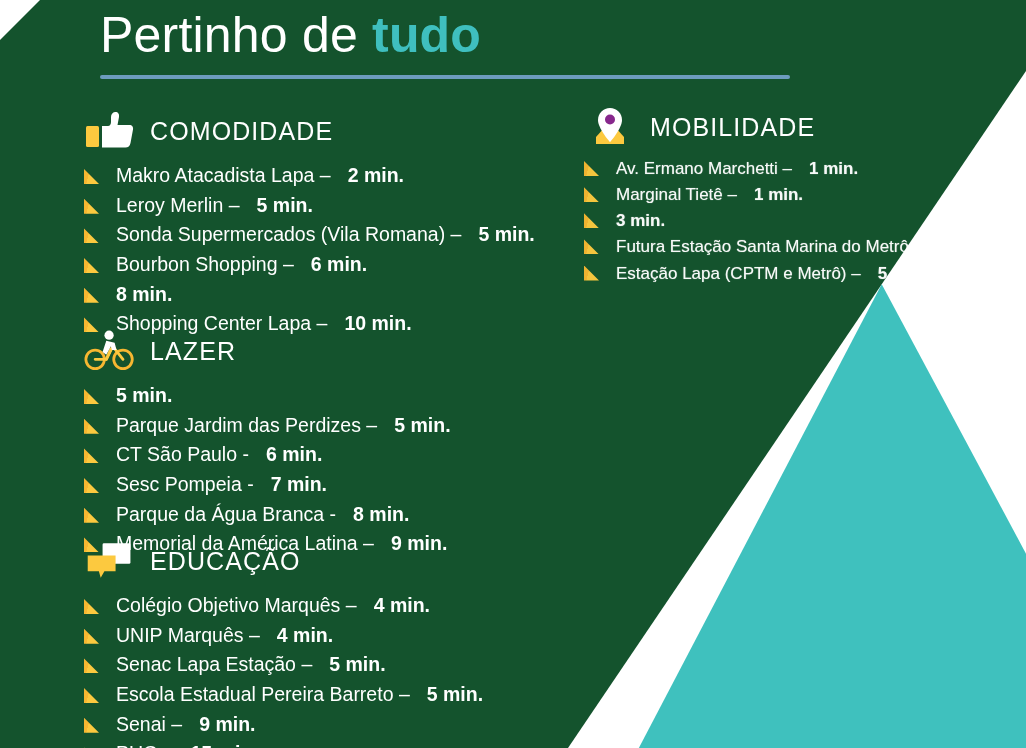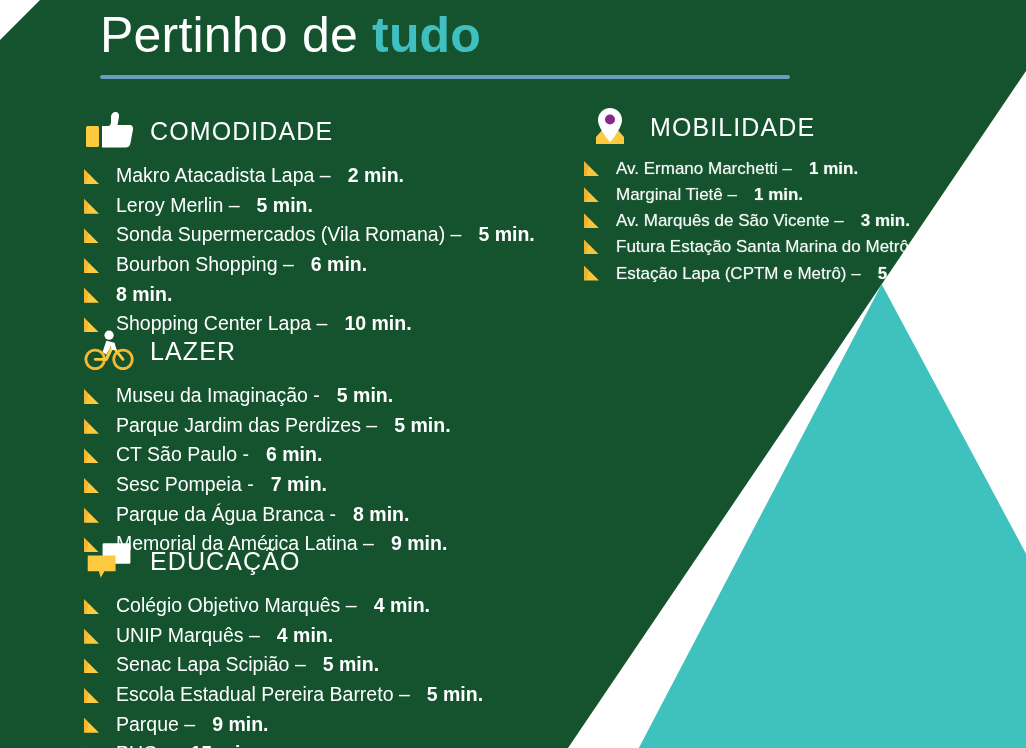--- a/index.html
+++ b/index.html
@@ -224,21 +224,20 @@
           <span class="li-text">Av. Ermano Marchetti – </span>
             <span class="li-time">1 min.</span>
         </li>
         <li>
           <span class="bullet"></span>
           <span class="li-text">Marginal Tietê – </span>
             <span class="li-time">1 min.</span>
         </li>
         <li>
           <span class="bullet"></span>
-          <span class="li-text">Av. Marquês de São Vicente – </span>
             <span class="li-time">3 min.</span>
         </li>
         <li>
           <span class="bullet"></span>
           <span class="li-text">Futura Estação Santa Marina do Metrô – </span>
             <span class="li-time">3 min.</span>
         </li>
         <li>
           <span class="bullet"></span>
           <span class="li-text">Estação Lapa (CPTM e Metrô) – </span>
@@ -255,21 +254,20 @@
           <path d="M12 33 L24 33 L31 19 L42 33" fill="none" stroke="#FCC93F" stroke-width="3" stroke-linecap="round" stroke-linejoin="round"></path>
           <path d="M24 33 L29 22" stroke="#FCC93F" stroke-width="3" stroke-linecap="round"></path>
           <circle cx="27" cy="7" r="5" fill="#FFFFFF"></circle>
           <path d="M24 13 L33 15 L35 23 L30 23 L29 19 L24 28 L20 25 Z" fill="#FFFFFF"></path>
         </svg>
         <span class="sec-title">LAZER</span>
       </div>
       <ul class="sec-list">
         <li>
           <span class="bullet"></span>
-          <span class="li-text">Museu da Imaginação - </span>
             <span class="li-time">5 min.</span>
         </li>
         <li>
           <span class="bullet"></span>
           <span class="li-text">Parque Jardim das Perdizes – </span>
             <span class="li-time">5 min.</span>
         </li>
         <li>
           <span class="bullet"></span>
           <span class="li-text">CT São Paulo - </span>
@@ -307,31 +305,31 @@
           <span class="li-text">Colégio Objetivo Marquês – </span>
             <span class="li-time">4 min.</span>
         </li>
         <li>
           <span class="bullet"></span>
           <span class="li-text">UNIP Marquês – </span>
             <span class="li-time">4 min.</span>
         </li>
         <li>
           <span class="bullet"></span>
-          <span class="li-text">Senac Lapa Scipião – </span>
+          <span class="li-text">Senac Lapa Estação – </span>
             <span class="li-time">5 min.</span>
         </li>
         <li>
           <span class="bullet"></span>
           <span class="li-text">Escola Estadual Pereira Barreto – </span>
             <span class="li-time">5 min.</span>
         </li>
         <li>
           <span class="bullet"></span>
-          <span class="li-text">Parque – </span>
+          <span class="li-text">Senai – </span>
             <span class="li-time">9 min.</span>
         </li>
         <li>
           <span class="bullet"></span>
           <span class="li-text">PUC – </span>
             <span class="li-time">15 min.</span>
         </li>
       </ul>
     </section>
 

